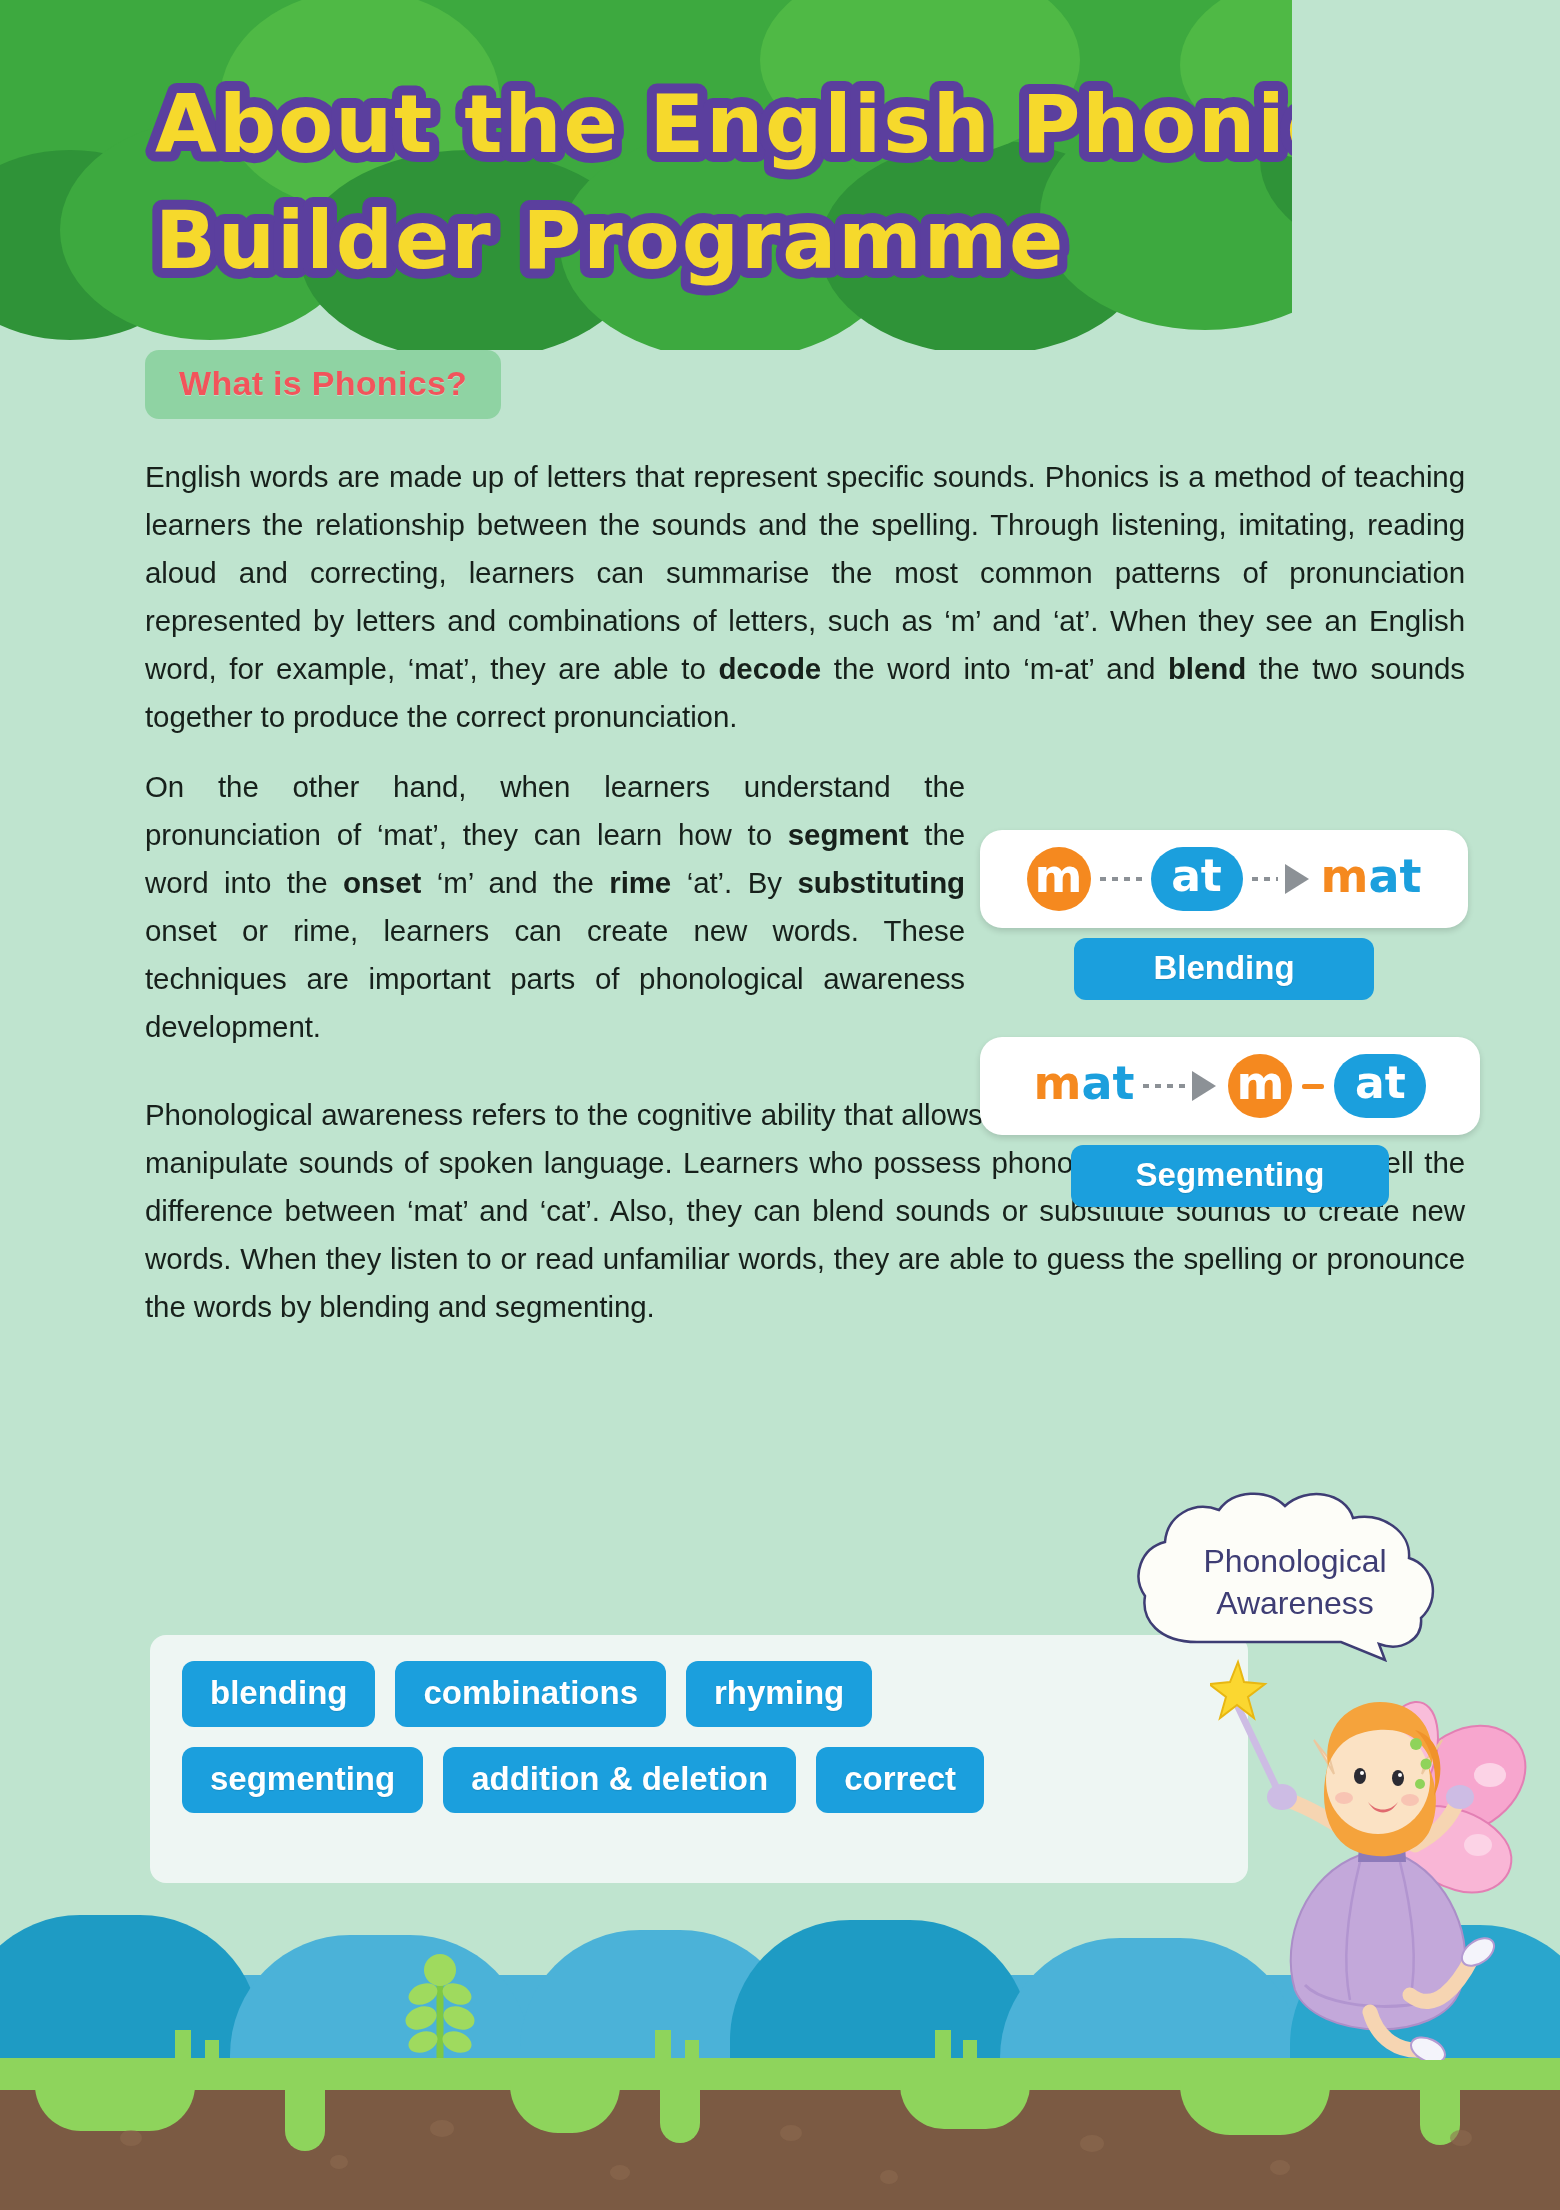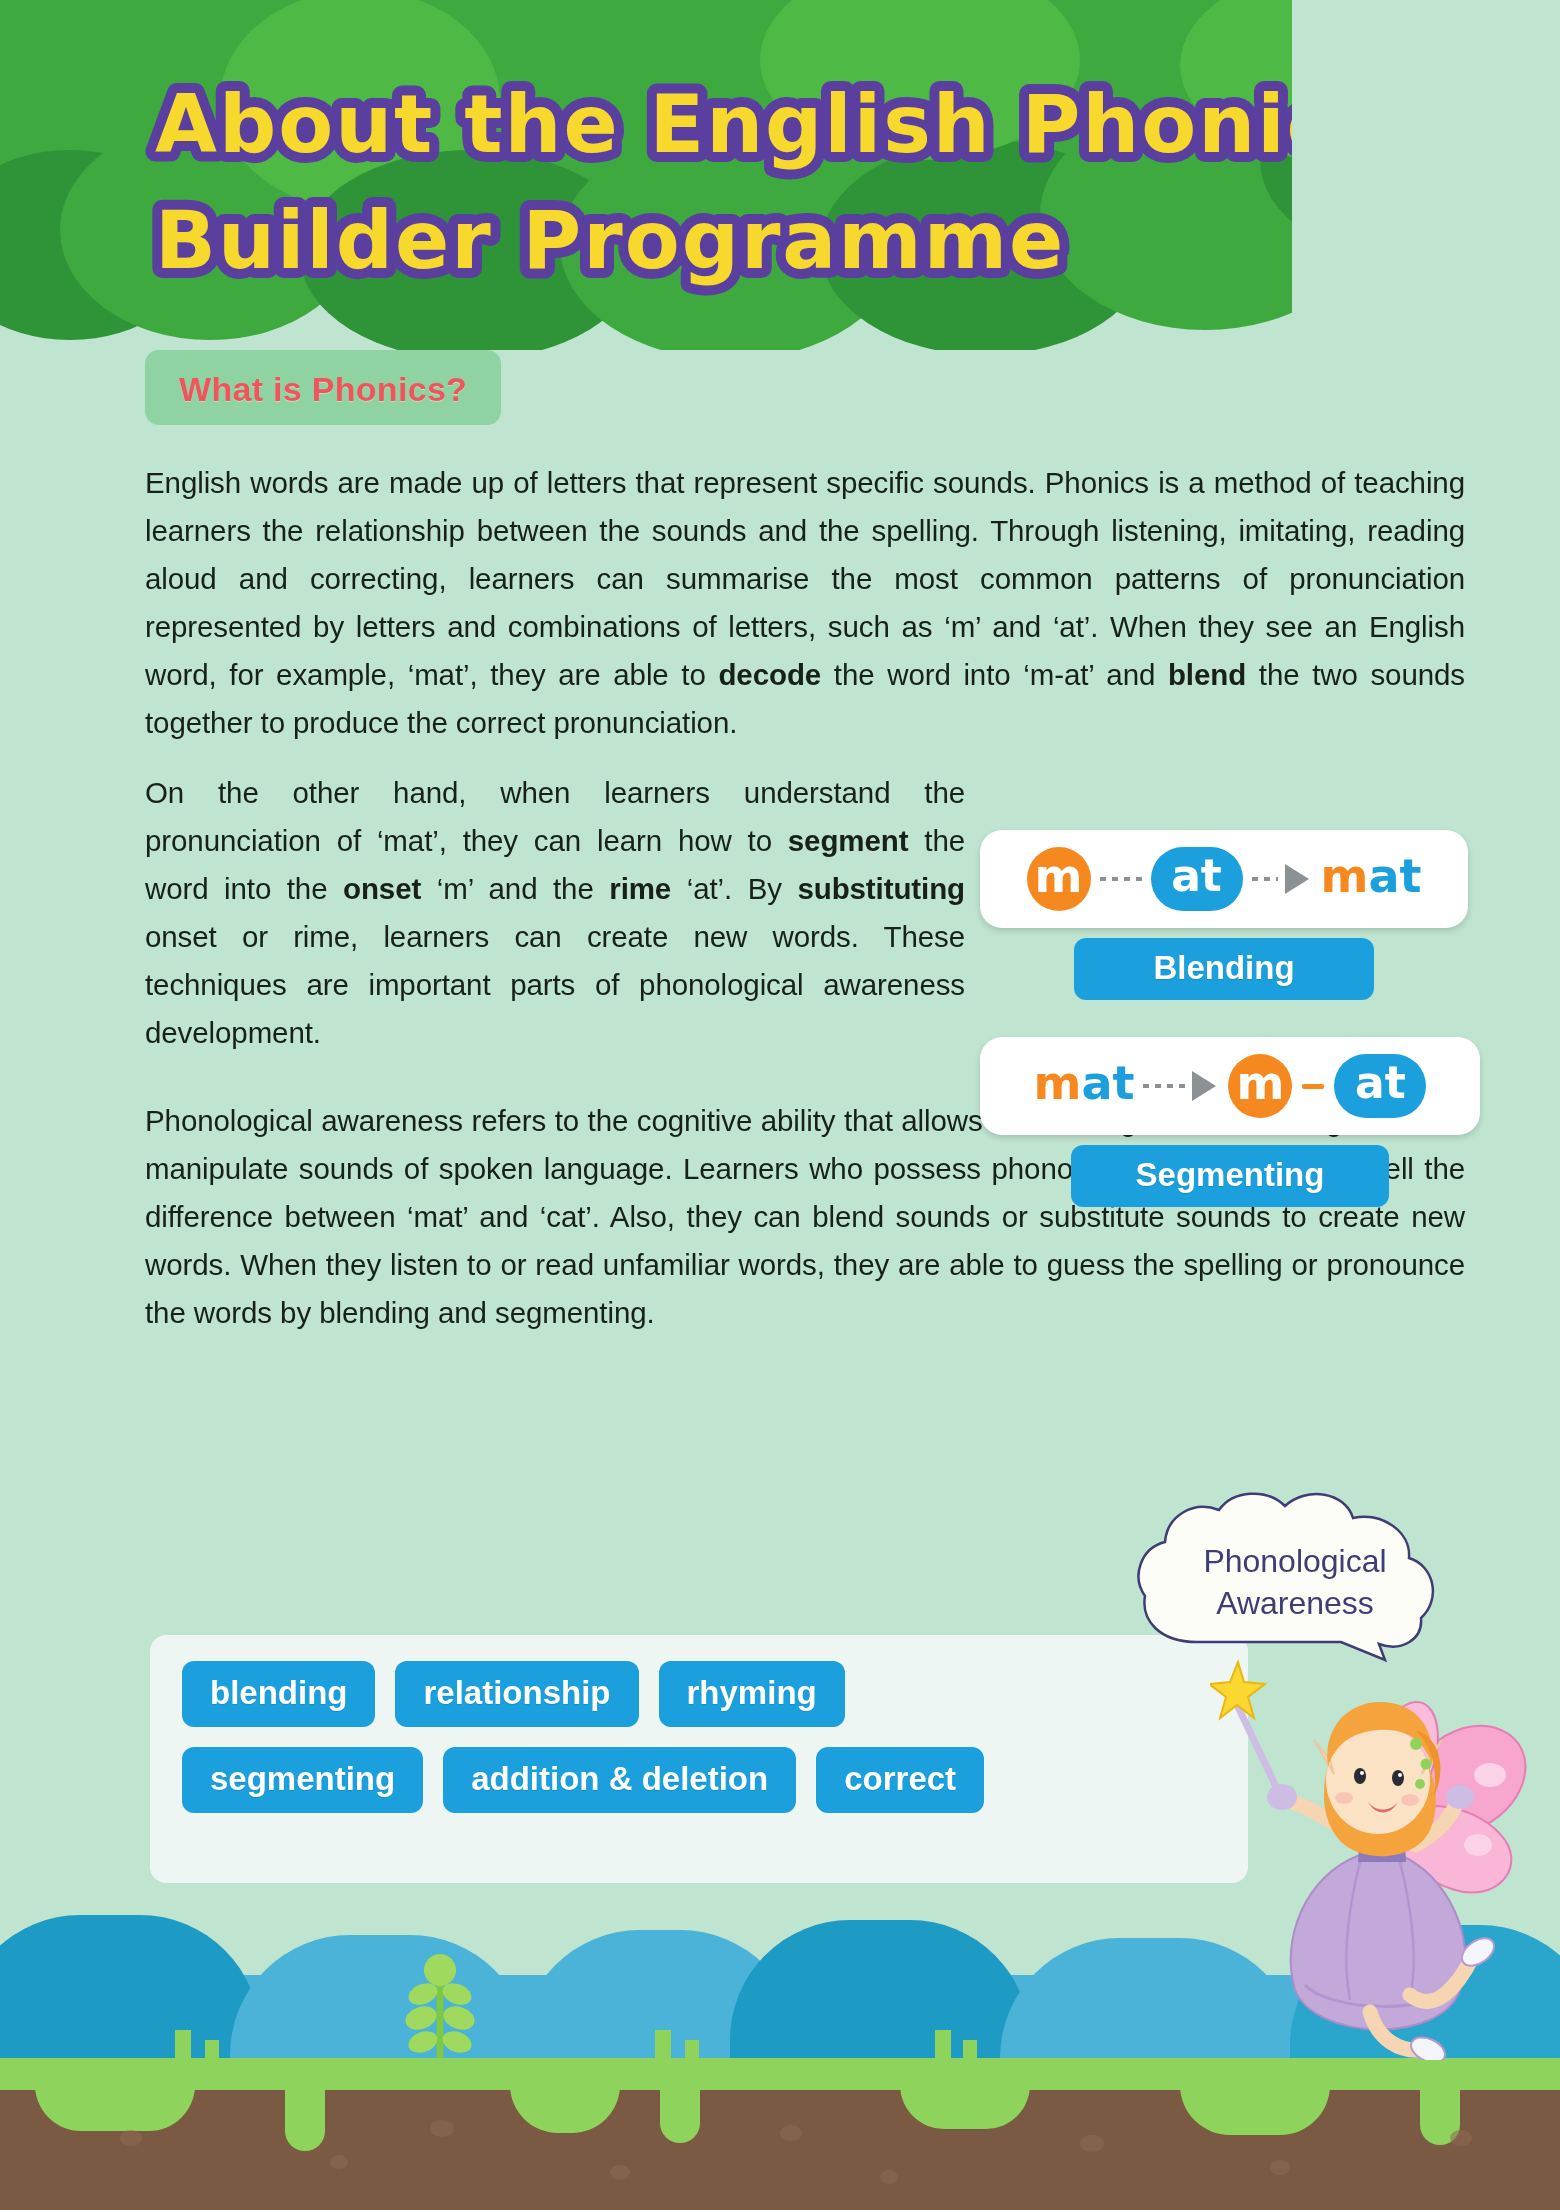--- a/index.html
+++ b/index.html
@@ -32,21 +32,21 @@
     z-index:5;
   }
 
   .badge {
     display:inline-block;
     margin-left:145px;
     background:#8fd3a3;
     color:#f2545b;
     font-size:34px;
     font-weight:bold;
-    padding:20px 34px 16px 34px;
+    padding:14px 34px 16px 34px;
     border-radius:14px;
     letter-spacing:0.3px;
     text-shadow:0 1px 0 rgba(255,255,255,.35);
   }
 
   .para {
     width:1320px;
     margin:0 0 0 145px;
     font-size:29.5px;
     line-height:48px;
@@ -304,21 +304,21 @@
   <div class="pebble" style="left:780px; top:245px; width:22px; height:16px;"></div>
   <div class="pebble" style="left:880px; top:290px; width:18px; height:14px;"></div>
   <div class="pebble" style="left:1080px;top:255px; width:24px; height:17px;"></div>
   <div class="pebble" style="left:1270px;top:280px; width:20px; height:15px;"></div>
   <div class="pebble" style="left:1450px;top:250px; width:22px; height:16px;"></div>
 </div>
 
 <div id="pillpanel">
   <div class="pillrow">
     <div class="pill">blending</div>
-    <div class="pill">relationship</div>
+    <div class="pill">combinations</div>
     <div class="pill">rhyming</div>
   </div>
   <div class="pillrow">
     <div class="pill">segmenting</div>
     <div class="pill">addition &amp; deletion</div>
     <div class="pill">correct</div>
   </div>
 </div>
 
 <div id="fairy">

